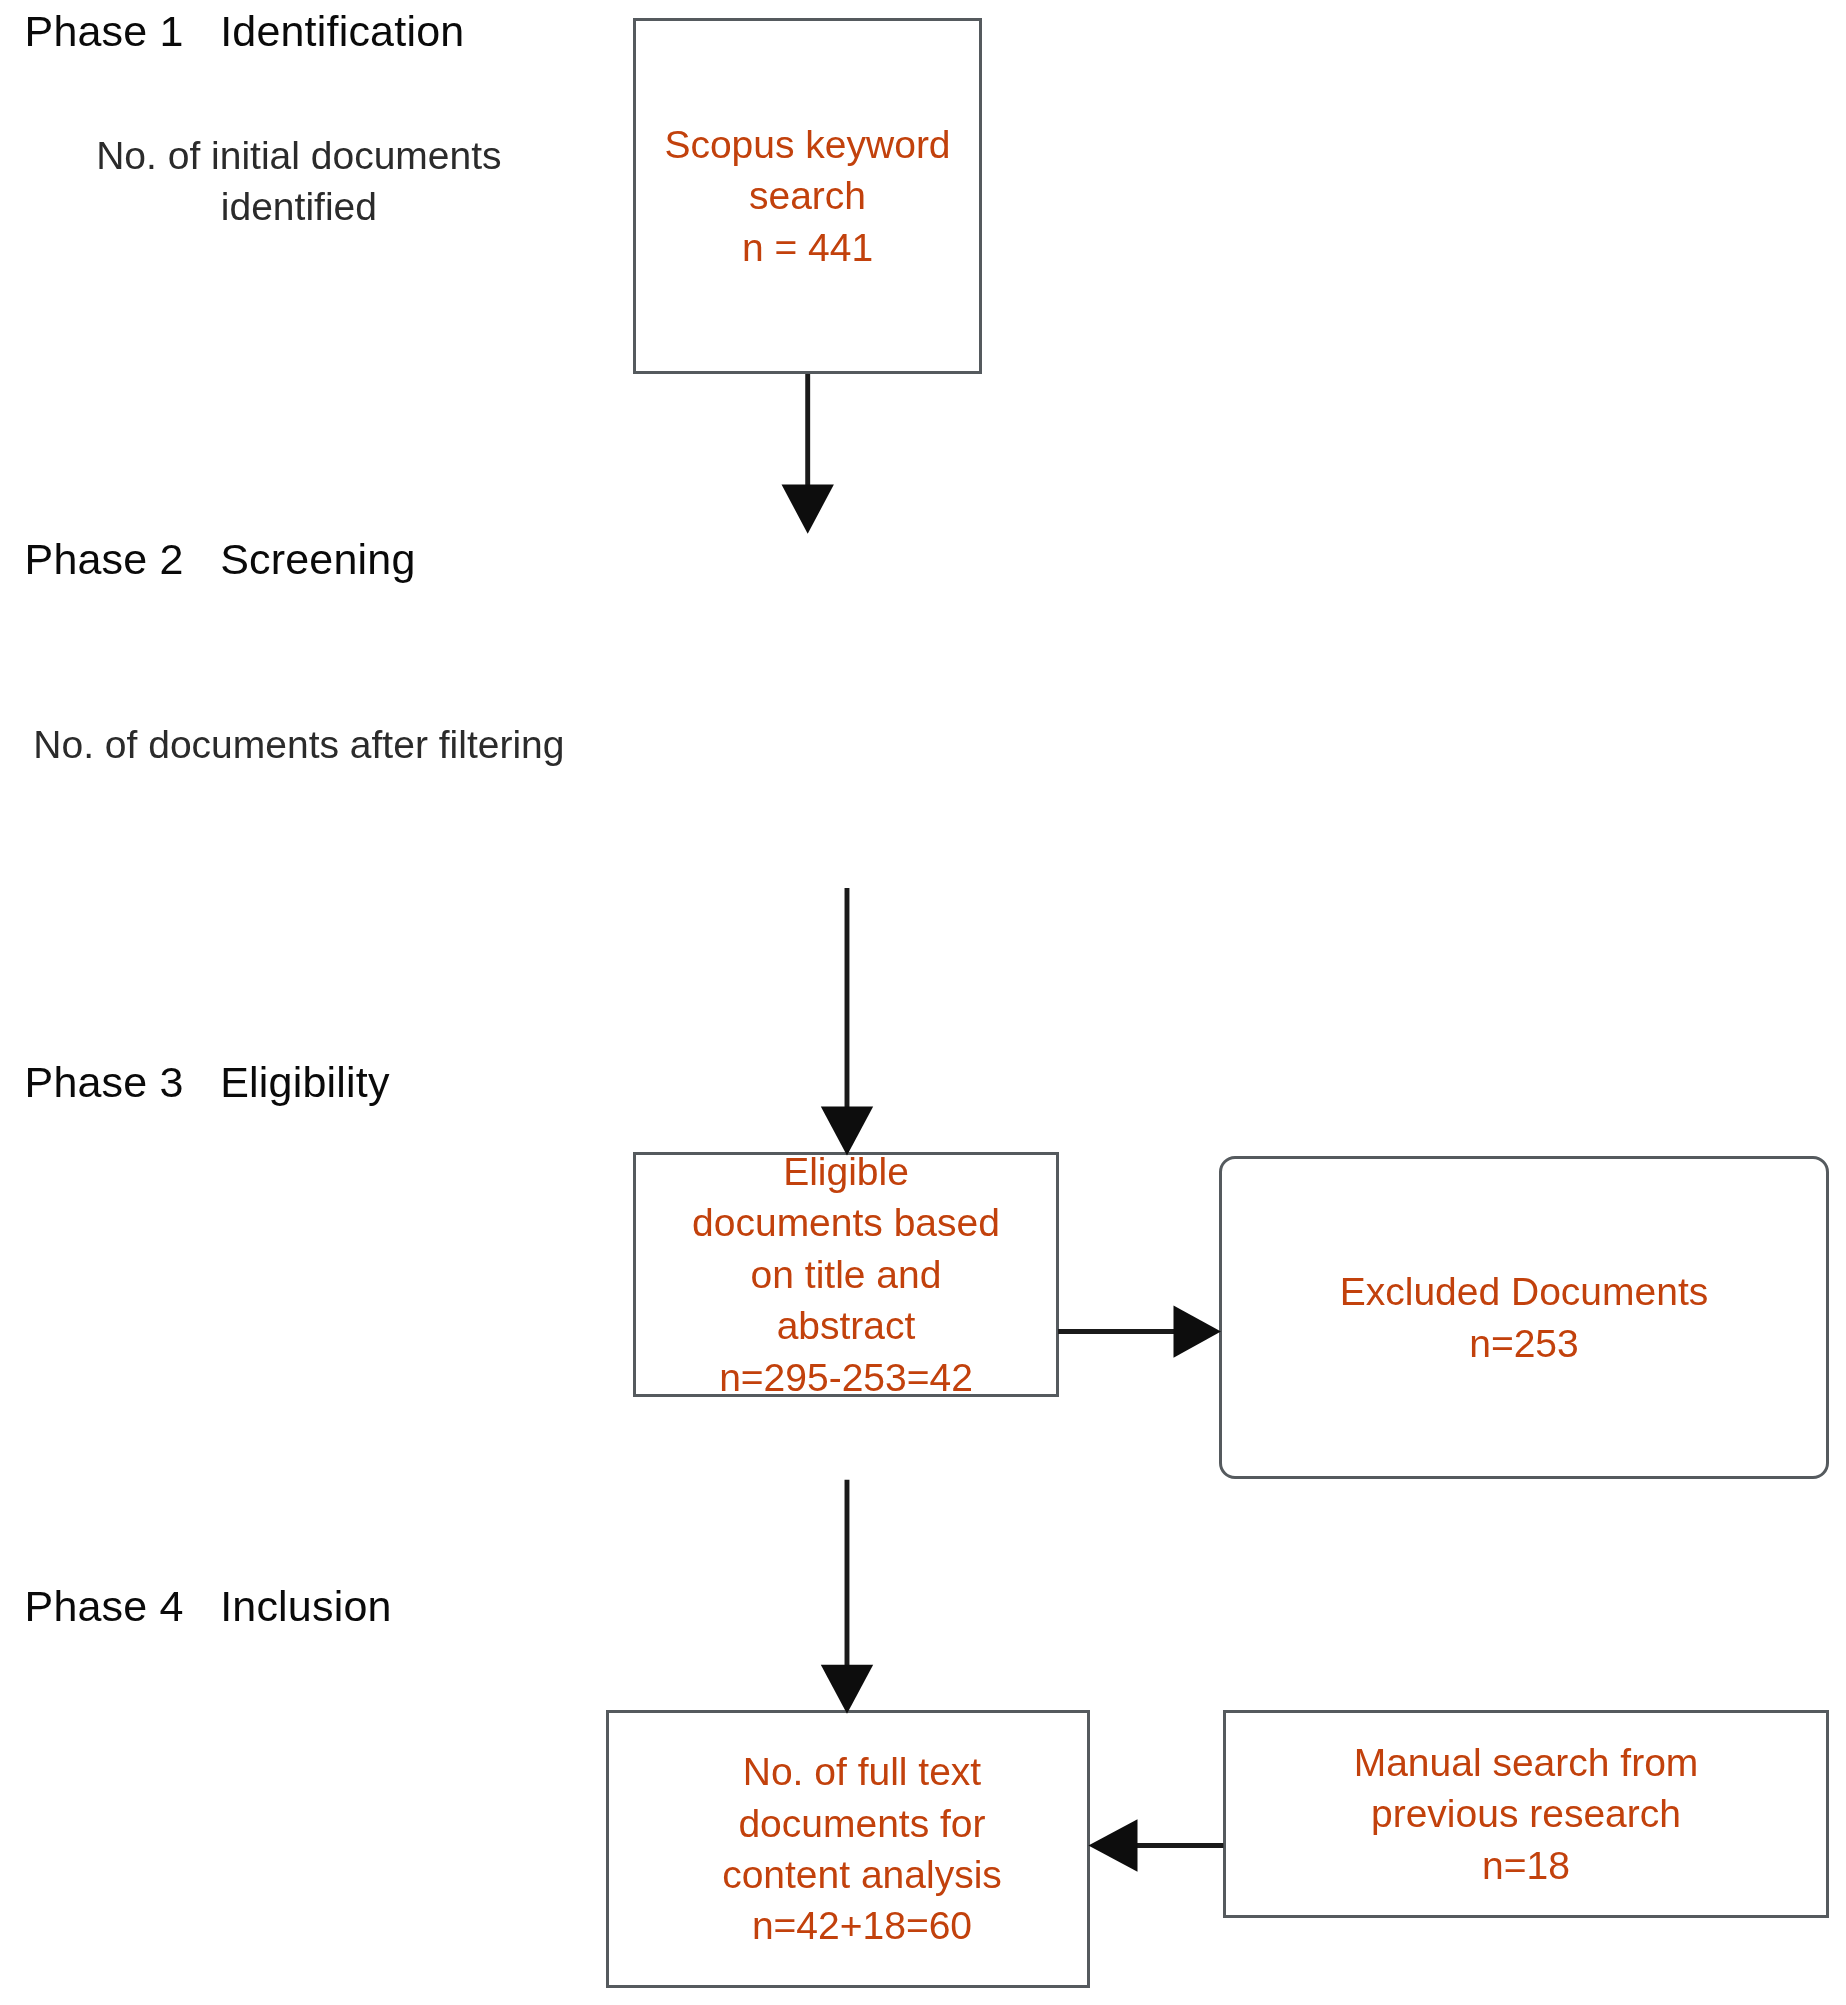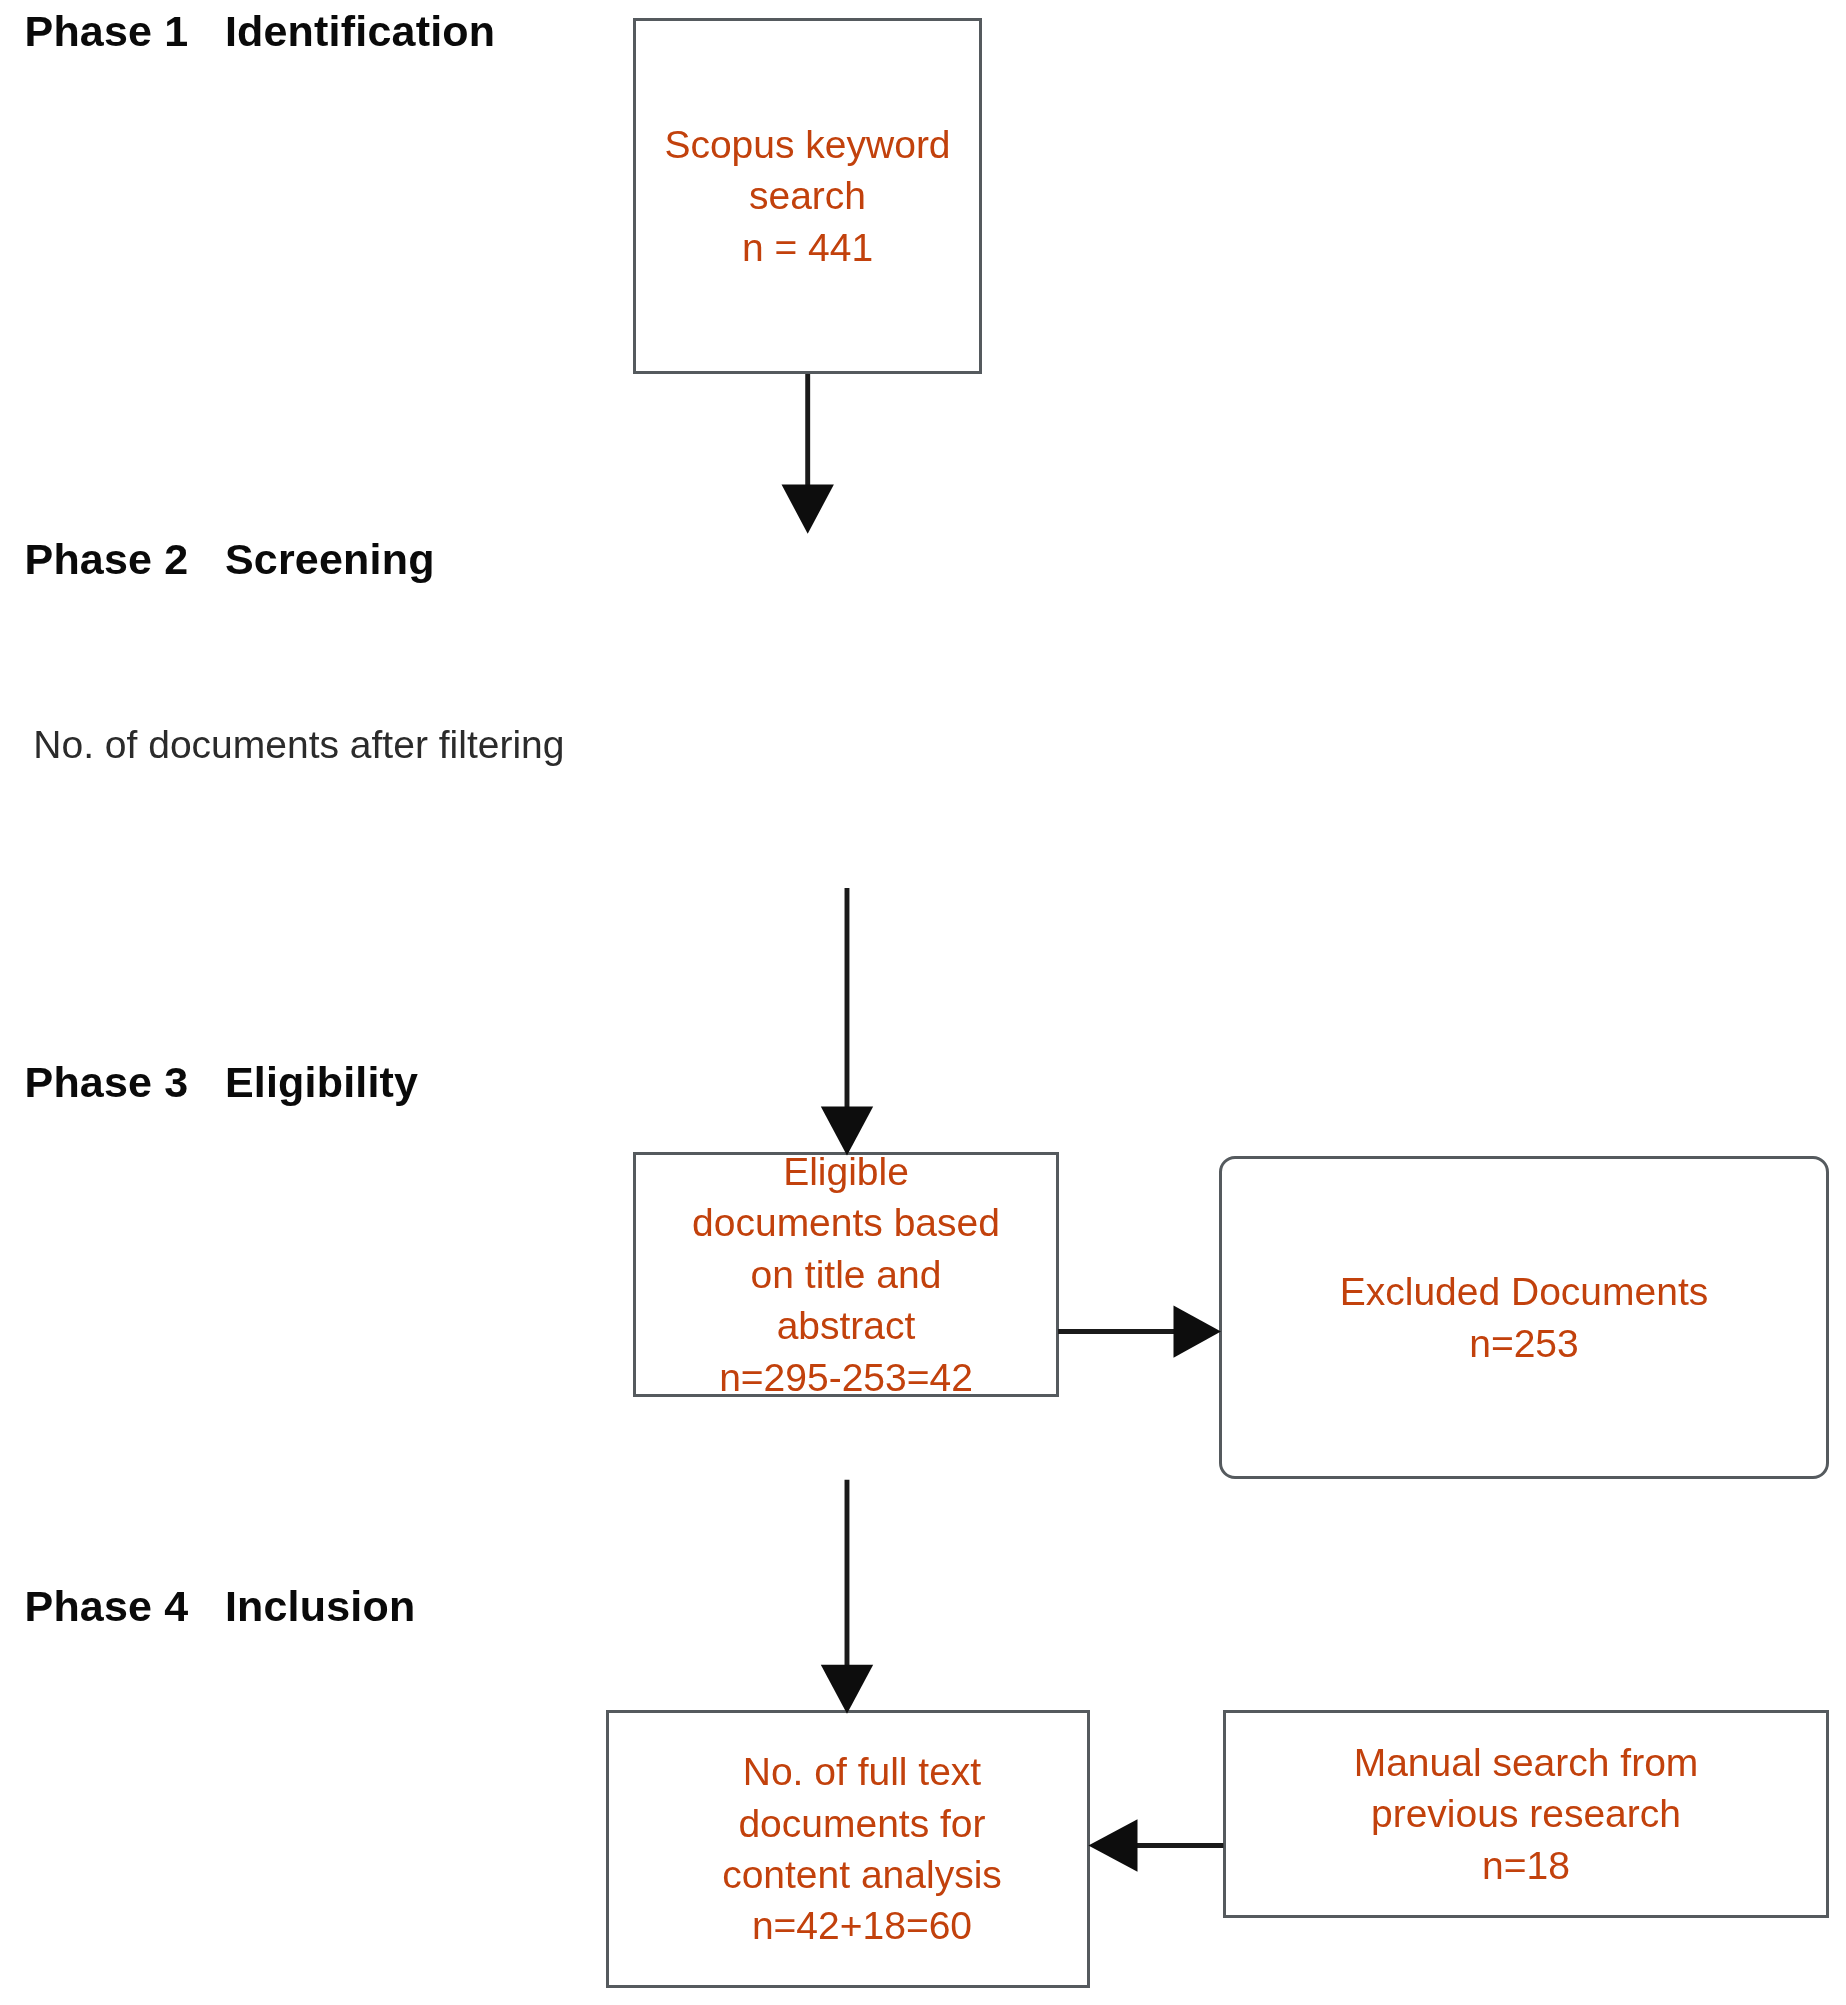--- a/index.html
+++ b/index.html
@@ -15,21 +15,21 @@
     position: relative;
     width: 1847px;
     height: 2006px;
     background: #ffffff;
     overflow: hidden;
   }
 
   
   .phase-heading {
     position: absolute;
-    font-weight: bold;
+    font-weight: normal;
     font-size: 43px;
     line-height: 1.1;
     color: #0a0a0a;
     white-space: pre;
     letter-spacing: 0.2px;
   }
 
   
   .phase-caption {
     position: absolute;
@@ -67,20 +67,22 @@
     height: 2006px;
     pointer-events: none;
   }
 </style>
 </head>
 <body>
 
 <div id="canvas">
 
   <div class="phase-heading" style="left:24.5px; top:8.2px;">Phase 1   Identification</div>
+  <div class="phase-caption" style="left:16.4px; top:131px; width:565px;">No. of initial documents
+identified</div>
 
   <div class="phase-heading" style="left:24.5px; top:536px;">Phase 2   Screening</div>
   <div class="phase-caption" style="left:16.4px; top:720px; width:565px;">No. of documents
 after  filtering</div>
 
   <div class="phase-heading" style="left:24.5px; top:1027px;margin-top:32px;">Phase 3   Eligibility</div>
 
   <div class="phase-heading" style="left:24.5px; top:1583px;">Phase 4   Inclusion</div>
 
   <div class="flow-box" style="left:633px; top:18px; width:349px; height:356px;">

